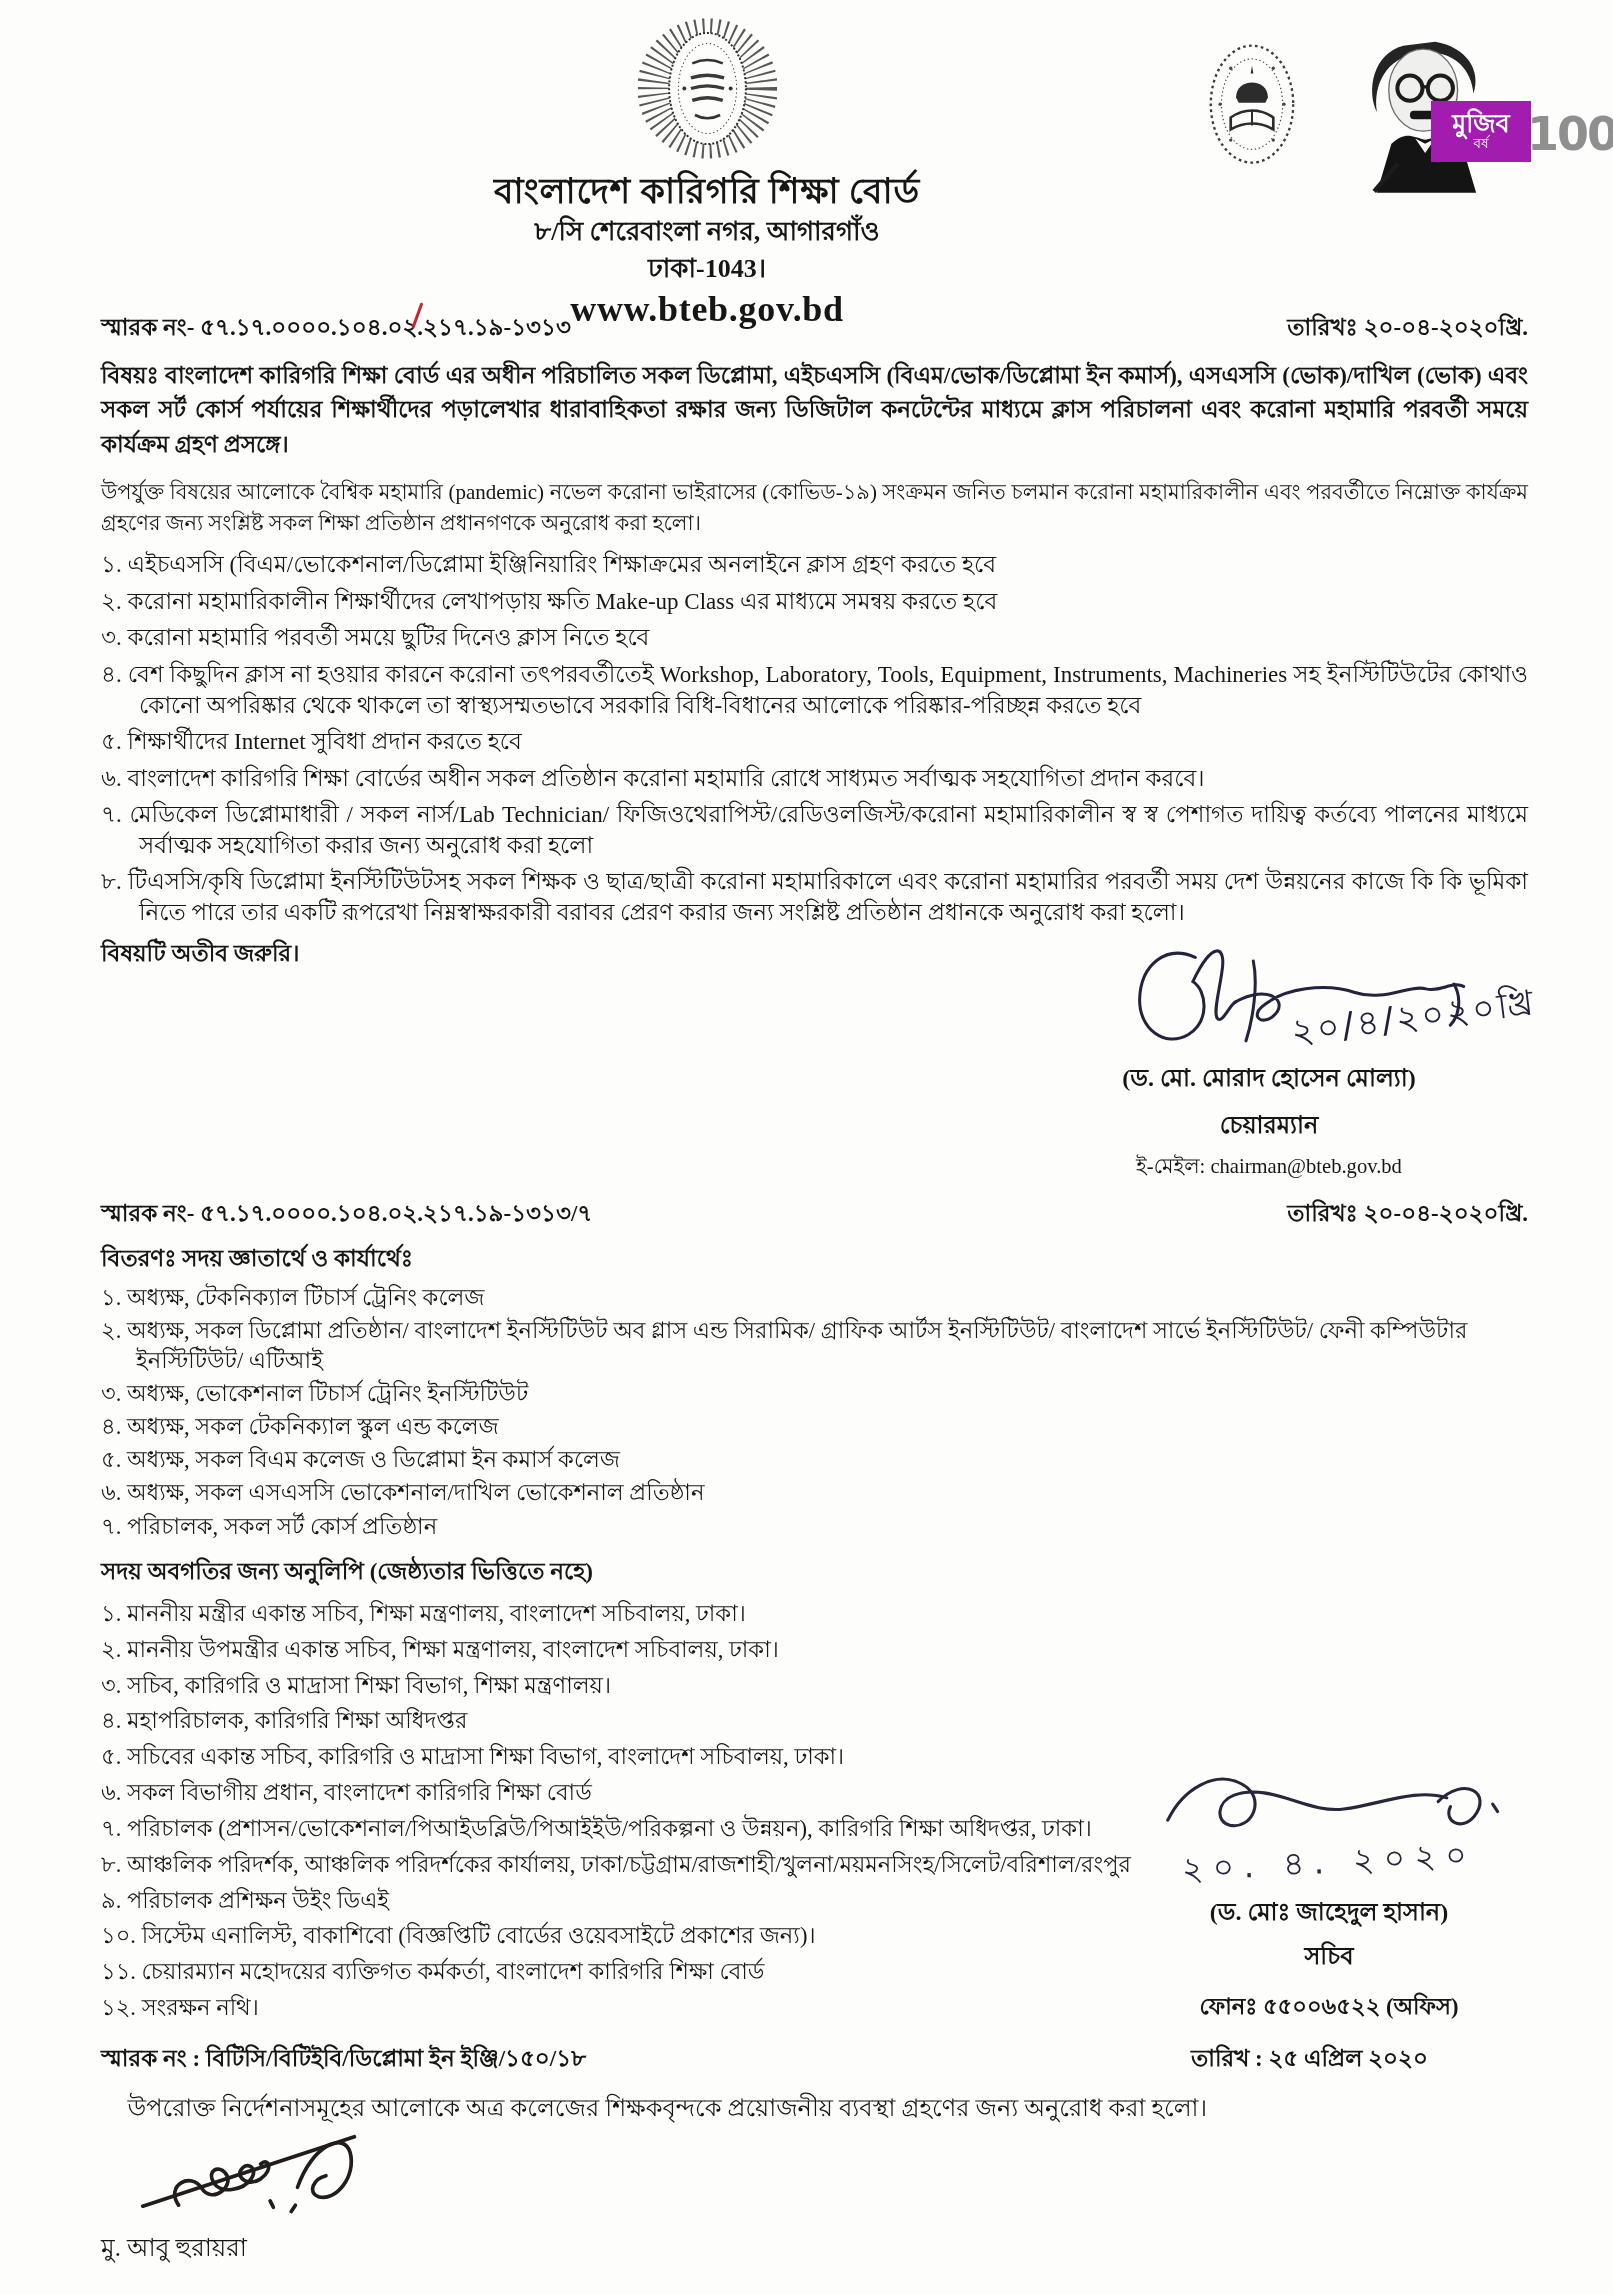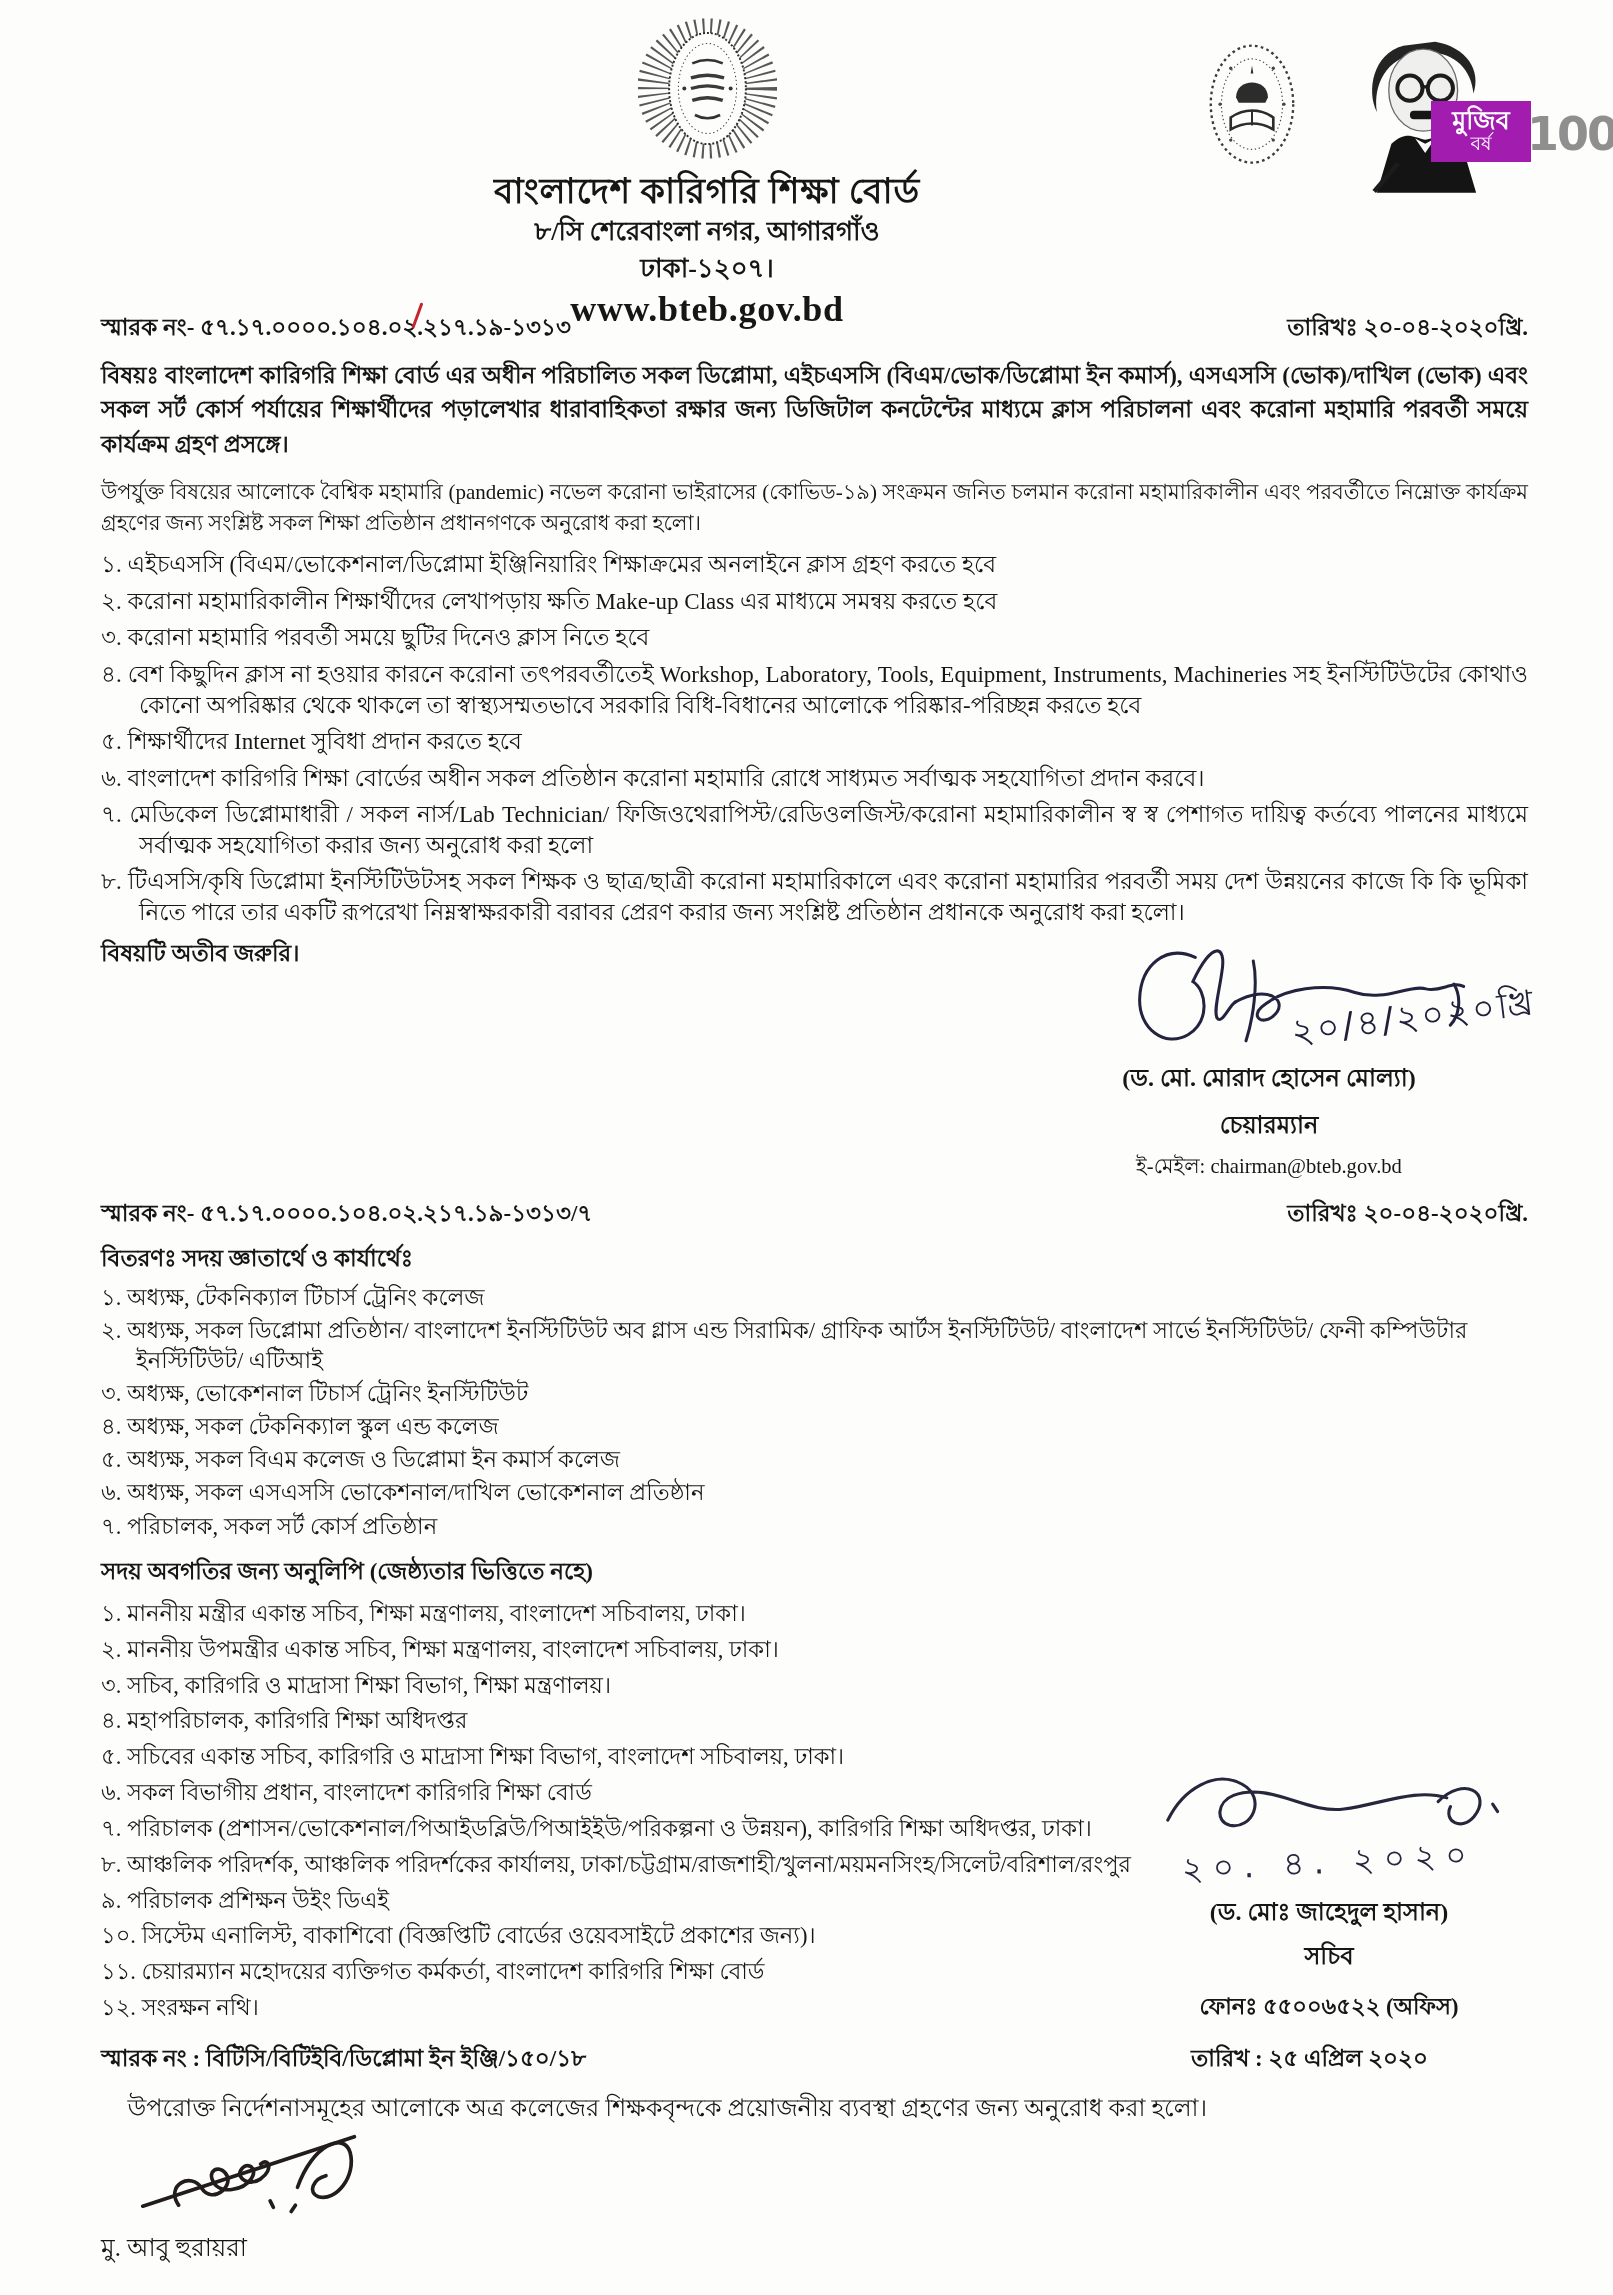--- a/index.html
+++ b/index.html
@@ -16,21 +16,21 @@
   .website{font-size:36px; font-weight:700; letter-spacing:0.7px;}
   .right-logos{position:absolute; top:26.5px; right:78px; width:332px; height:166px;}
   .bteb-seal{position:absolute; left:0; top:12px;}
   .mujib{position:absolute; left:153px; top:0; width:179px; height:166px;}
   .mujib-box{
     position:absolute; left:74px; top:74px; width:100px; height:61px; background:#a21caf;
     color:#fff; display:flex; flex-direction:column; align-items:center; justify-content:center;
     line-height:1.05; z-index:2;
   }
   .mujib-box .l1{font-size:25px; font-weight:bold;}
-  .mujib-box .l2{font-size:19px;}
+  .mujib-box .l2{font-size:14px;}
   .mujib-100{
     position:absolute; left:170px; top:80px; font-size:46px; font-weight:bold;
     color:#8f8f8f; letter-spacing:-2px; font-family:"DejaVu Sans", sans-serif; z-index:1;
   }
   
   .content{position:absolute; top:309px; left:101px; right:86px;}
   .row-between{display:flex; justify-content:space-between; align-items:baseline; position:relative;}
   .memo{font-size:23px; font-weight:600;}
   .pen-mark{position:absolute; left:315px; top:-6.6px; width:2.7px; height:26.5px; background:#c4262b; transform:rotate(20deg); border-radius:1.3px;}
   .subject{font-size:23px; font-weight:bold; line-height:1.5; margin-top:10.6px; text-align:justify;}
@@ -79,21 +79,21 @@
         <ellipse cx="105" cy="120" rx="44" ry="68" fill="none" stroke="#444" stroke-width="1.6" stroke-dasharray="2 4"></ellipse>
         <path d="M82,82 Q105,72 128,82" fill="none" stroke="#333" stroke-width="4"></path>
         <path d="M80,104 Q105,96 130,104 M80,120 Q105,112 130,120 M82,138 Q105,130 128,138" fill="none" stroke="#3a3a3a" stroke-width="5"></path>
         <path d="M86,160 Q105,170 124,160" fill="none" stroke="#333" stroke-width="4"></path>
         <circle cx="70" cy="120" r="3" fill="#333"></circle>
           <circle cx="140" cy="120" r="3" fill="#333"></circle>
       </svg>
     </div>
     <div class="org-title">বাংলাদেশ কারিগরি শিক্ষা বোর্ড</div>
     <div class="addr">৮/সি শেরেবাংলা নগর, আগারগাঁও</div>
-    <div class="addr">ঢাকা-১২০৭।</div>
+    <div class="addr">ঢাকা-1043।</div>
     <div class="website">www.bteb.gov.bd</div>
   </div>
 
   <div class="right-logos">
     <div class="bteb-seal">
       <svg width="100" height="133" viewBox="0 0 150 200">
         <ellipse cx="72" cy="98" rx="62" ry="88" fill="none" stroke="#3b3b3b" stroke-width="3.5" stroke-dasharray="4 5"></ellipse>
         <ellipse cx="72" cy="98" rx="46" ry="68" fill="none" stroke="#4a4a4a" stroke-width="1.8" stroke-dasharray="2 4"></ellipse>
         <path d="M48,88 C48,58 96,58 96,88 L92,96 L52,96 Z" fill="#2c2c2c"></path>
         <path d="M70,52 L74,52 L72,40 Z" fill="#2c2c2c"></path>

